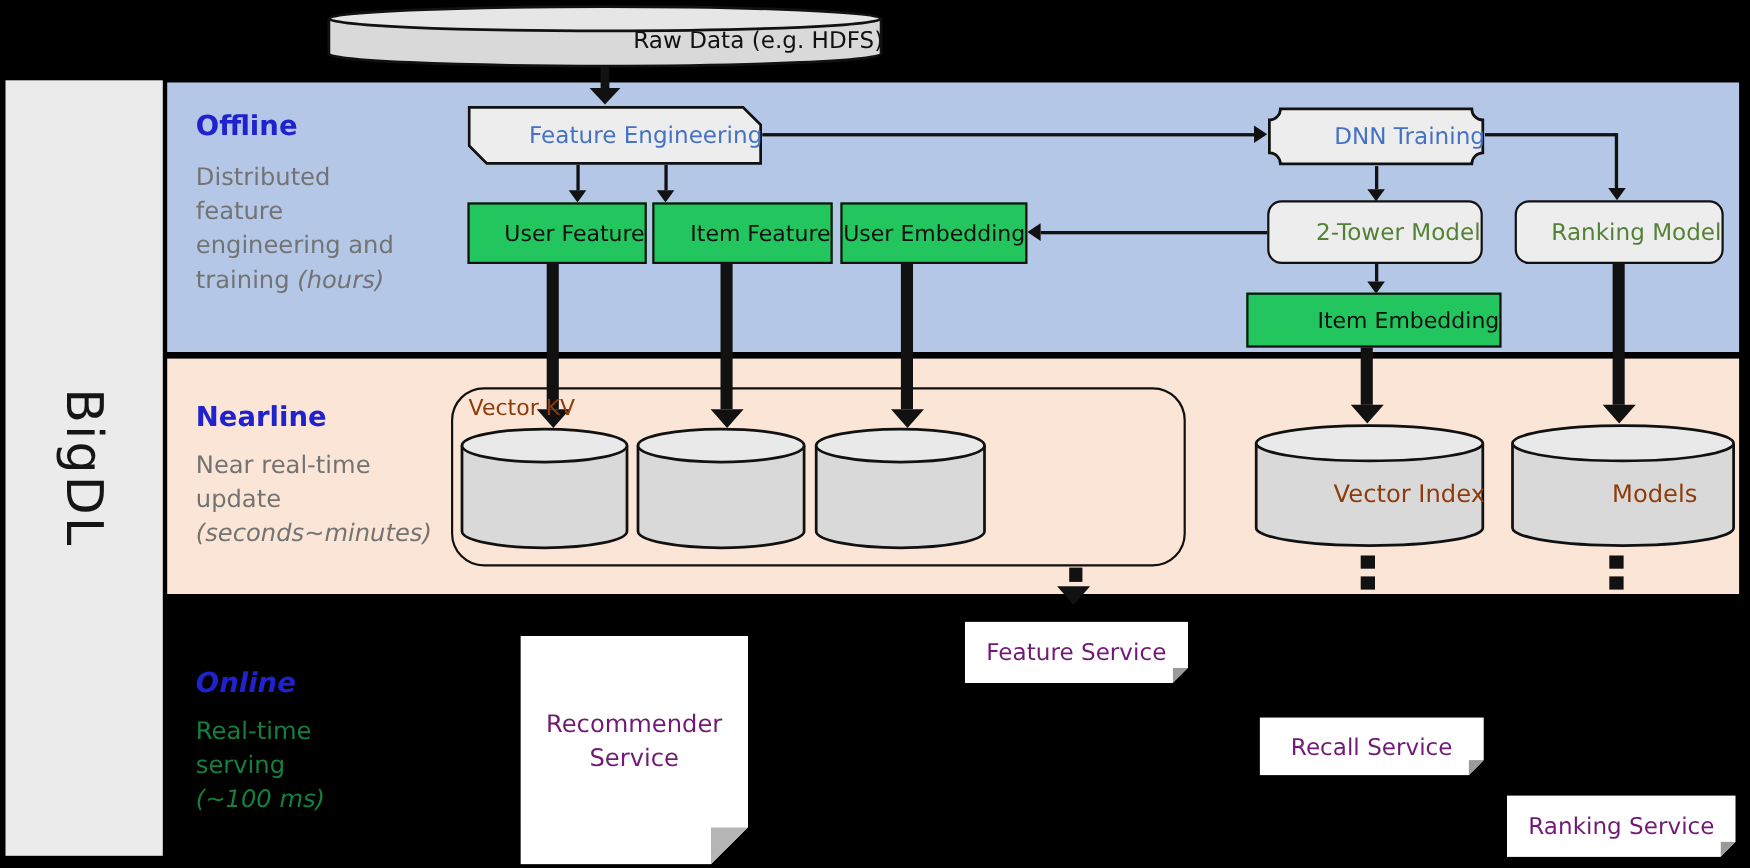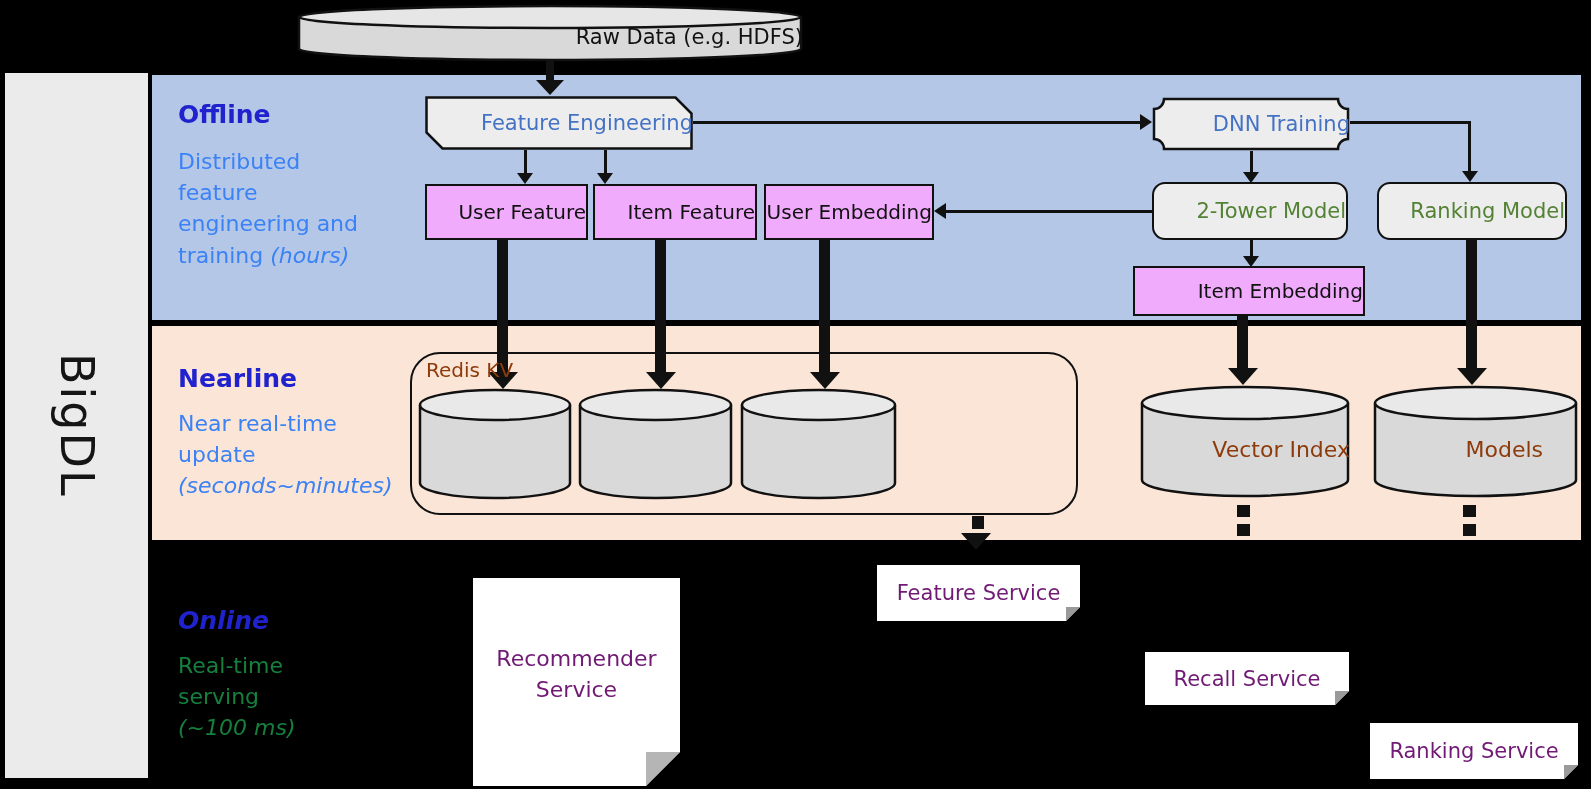--- a/index.html
+++ b/index.html
@@ -11,28 +11,28 @@
   
   .band{position:absolute; left:152px; width:1429px;}
   .band.offline{top:75px; height:245px; background:#b4c7e7;}
   .band.nearline{top:326px; height:214px; background:#fbe5d6;}
   
   .brand{left:5px; top:73px; width:143px; height:705px; background:#ebebeb;
          display:flex; align-items:center; justify-content:center;}
   .brand span{writing-mode:vertical-rl; font-size:46px; color:#151515; letter-spacing:2px;}
   
   .sec-title{font-size:25px; font-weight:bold; color:#1f22cd;}
-  .sec-desc{font-size:22px; color:#3b82f6; line-height:1.42;}
+  .sec-desc{font-size:22px; color:#737373; line-height:1.42;}
   .band-online .sec-desc, .sec-desc.dark{color:#15803d;}
   .sec-desc em{font-style:italic;}
   
   .node{position:absolute; display:flex; align-items:center; justify-content:flex-end; text-align:center;}
   .node > svg{position:absolute; inset:0;}
   .node .lbl{position:relative; z-index:1;}
-  .graybox{background:#f0abfc; border:2.5px solid #111; box-sizing:border-box;}
+  .graybox{background:#22c55e; border:2.5px solid #111; box-sizing:border-box;}
   .roundbox{background:#ededed; border:2.5px solid #111; border-radius:13px; box-sizing:border-box;}
   .lbl{font-size:21px;}
   .lbl.black{color:#111;}
   .lbl.blue{color:#4472c4;}
   .lbl.green{color:#548235;}
   .lbl.brown{color:#8e3b0b;}
   
   .redis{left:410px; top:352px; width:668px; height:163px; border:2.5px solid #111;
          border-radius:30px; box-sizing:border-box; background:transparent;}
   .redis-lbl{left:426px; top:358px; font-size:20px; color:#8e3b0b;}
@@ -169,21 +169,21 @@
   <div class="node graybox" style="left:1133px; top:266px; width:232px; height:50px;">
     <span class="lbl black" style="font-size:20px;">Item Embedding</span>
   </div>
 
   <div class="abs sec-title" style="left:178px; top:364px;">Nearline</div>
   <div class="abs sec-desc" style="left:178px; top:408px; width:212px;">
     <span>Near real-time update </span><em>(seconds~minutes)</em>
   </div>
 
   <div class="abs redis"></div>
-  <div class="abs redis-lbl">Redis KV</div>
+  <div class="abs redis-lbl">Vector KV</div>
 
   <div class="node" style="left:418px; top:388px; width:154px; height:112px;">
     <svg width="154" height="112">
       <path d="M2,17 L2,95 A75,15 0 0 0 152,95 L152,17" fill="#d9d9d9" stroke="#111" stroke-width="2.5"></path>
       <ellipse cx="77" cy="17" rx="75" ry="15" fill="#e9e9e9" stroke="#111" stroke-width="2.5"></ellipse>
     </svg>
   </div>
   <div class="node" style="left:578px; top:388px; width:155px; height:112px;">
     <svg width="155" height="112">
       <path d="M2,17 L2,95 A75.5,15 0 0 0 153,95 L153,17" fill="#d9d9d9" stroke="#111" stroke-width="2.5"></path>

